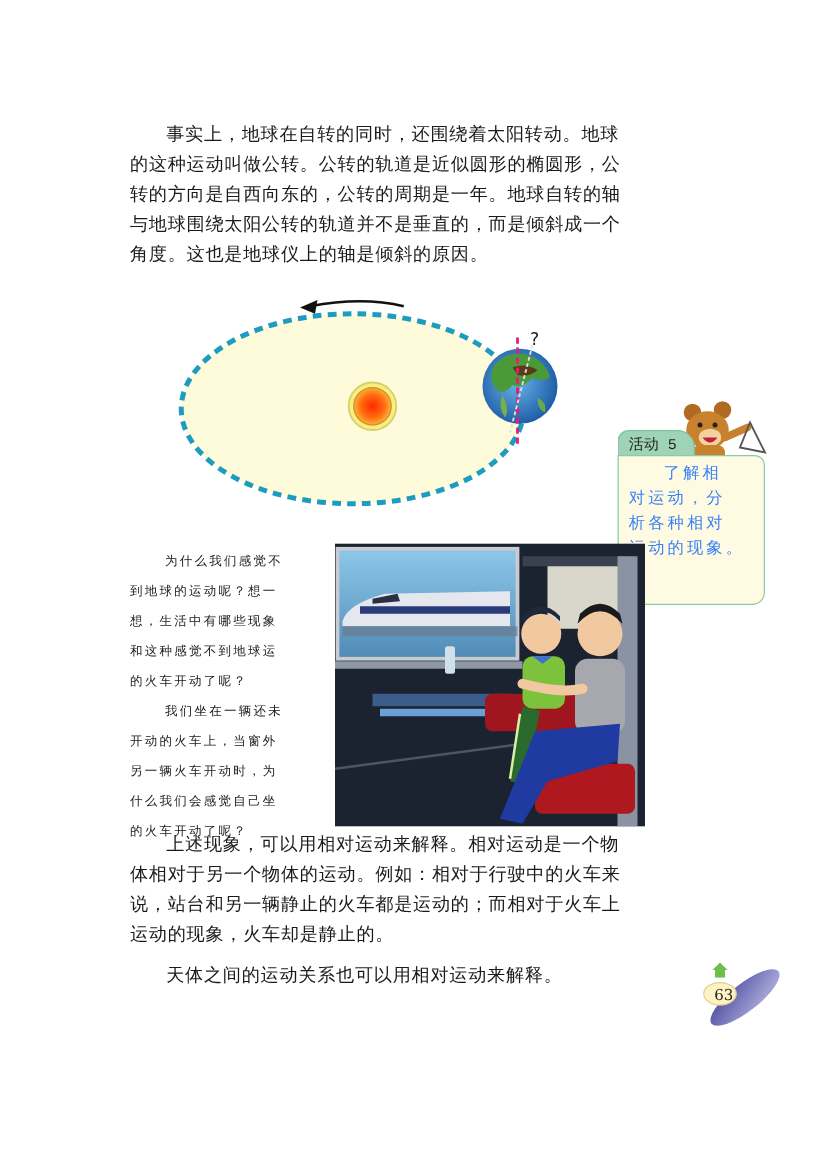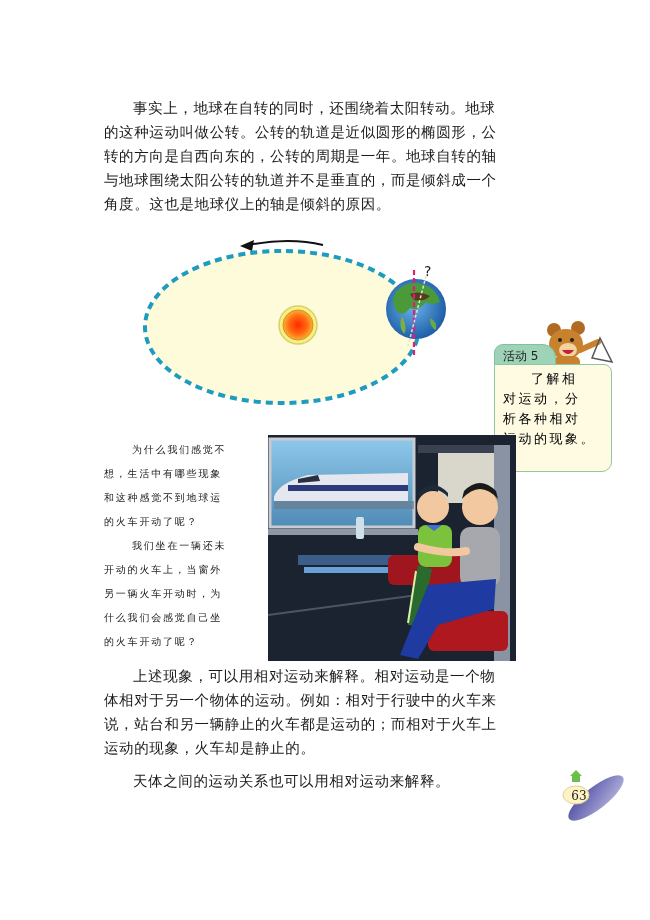--- a/index.html
+++ b/index.html
@@ -25,26 +25,27 @@
     
     #activity-box {
       position: absolute; left: 494px; top: 344px; width: 120px; height: 112px;
     }
     #activity-box .tab {
       position: absolute; left: 0; top: 0; width: 62px; height: 22px;
       background: #9ed3b7; border: 1.5px solid #7cc39e; border-bottom: none;
       border-radius: 9px 14px 0 0;
       font-size: 12px; line-height: 22px; padding-left: 8px; box-sizing: border-box;
       color: #222;
+      font-family: Liberation Mono, monospace;
     }
     #activity-box .body {
-      position: absolute; left: 0; top: 20px; width: 118px; height: 108px;
+      position: absolute; left: 0; top: 20px; width: 118px; height: 120px;
       background: #fffbe3; border: 1.5px solid #8cca9f; border-radius: 0 8px 10px 10px;
       box-sizing: border-box; padding: 4px 6px 0 8px;
-      font-size: 13px; line-height: 20px; letter-spacing: 2.5px; color: #000000;
+      font-size: 13px; line-height: 20px; letter-spacing: 2.5px; color: #3b82f6;
     }
     #activity-box .body .line { display: block; white-space: nowrap; }
     #activity-box .body .line.indent { padding-left: 28px; }
     #bear-mascot { position: absolute; left: 540px; top: 318px; width: 80px; height: 60px; }
 
     
     #p2 { left: 104px; top: 438px; width: 160px; font-size: 10px; letter-spacing: 1.8px; }
     #p2 .line.indent { padding-left: 28px; }
 
     
@@ -132,20 +133,21 @@
   <div class="body">
     <span class="line indent">了解相</span>
     <span class="line">对运动，分</span>
     <span class="line">析各种相对</span>
     <span class="line">运动的现象。</span>
   </div>
 </div>
 
 <p class="para" id="p2">
   <span class="line indent">为什么我们感觉不</span>
+  <span class="line">到地球的运动呢？想一</span>
   <span class="line">想，生活中有哪些现象</span>
   <span class="line">和这种感觉不到地球运</span>
   <span class="line">的火车开动了呢？</span>
   <span class="line indent">我们坐在一辆还未</span>
   <span class="line">开动的火车上，当窗外</span>
   <span class="line">另一辆火车开动时，为</span>
   <span class="line">什么我们会感觉自己坐</span>
   <span class="line">的火车开动了呢？</span>
 </p>
 

